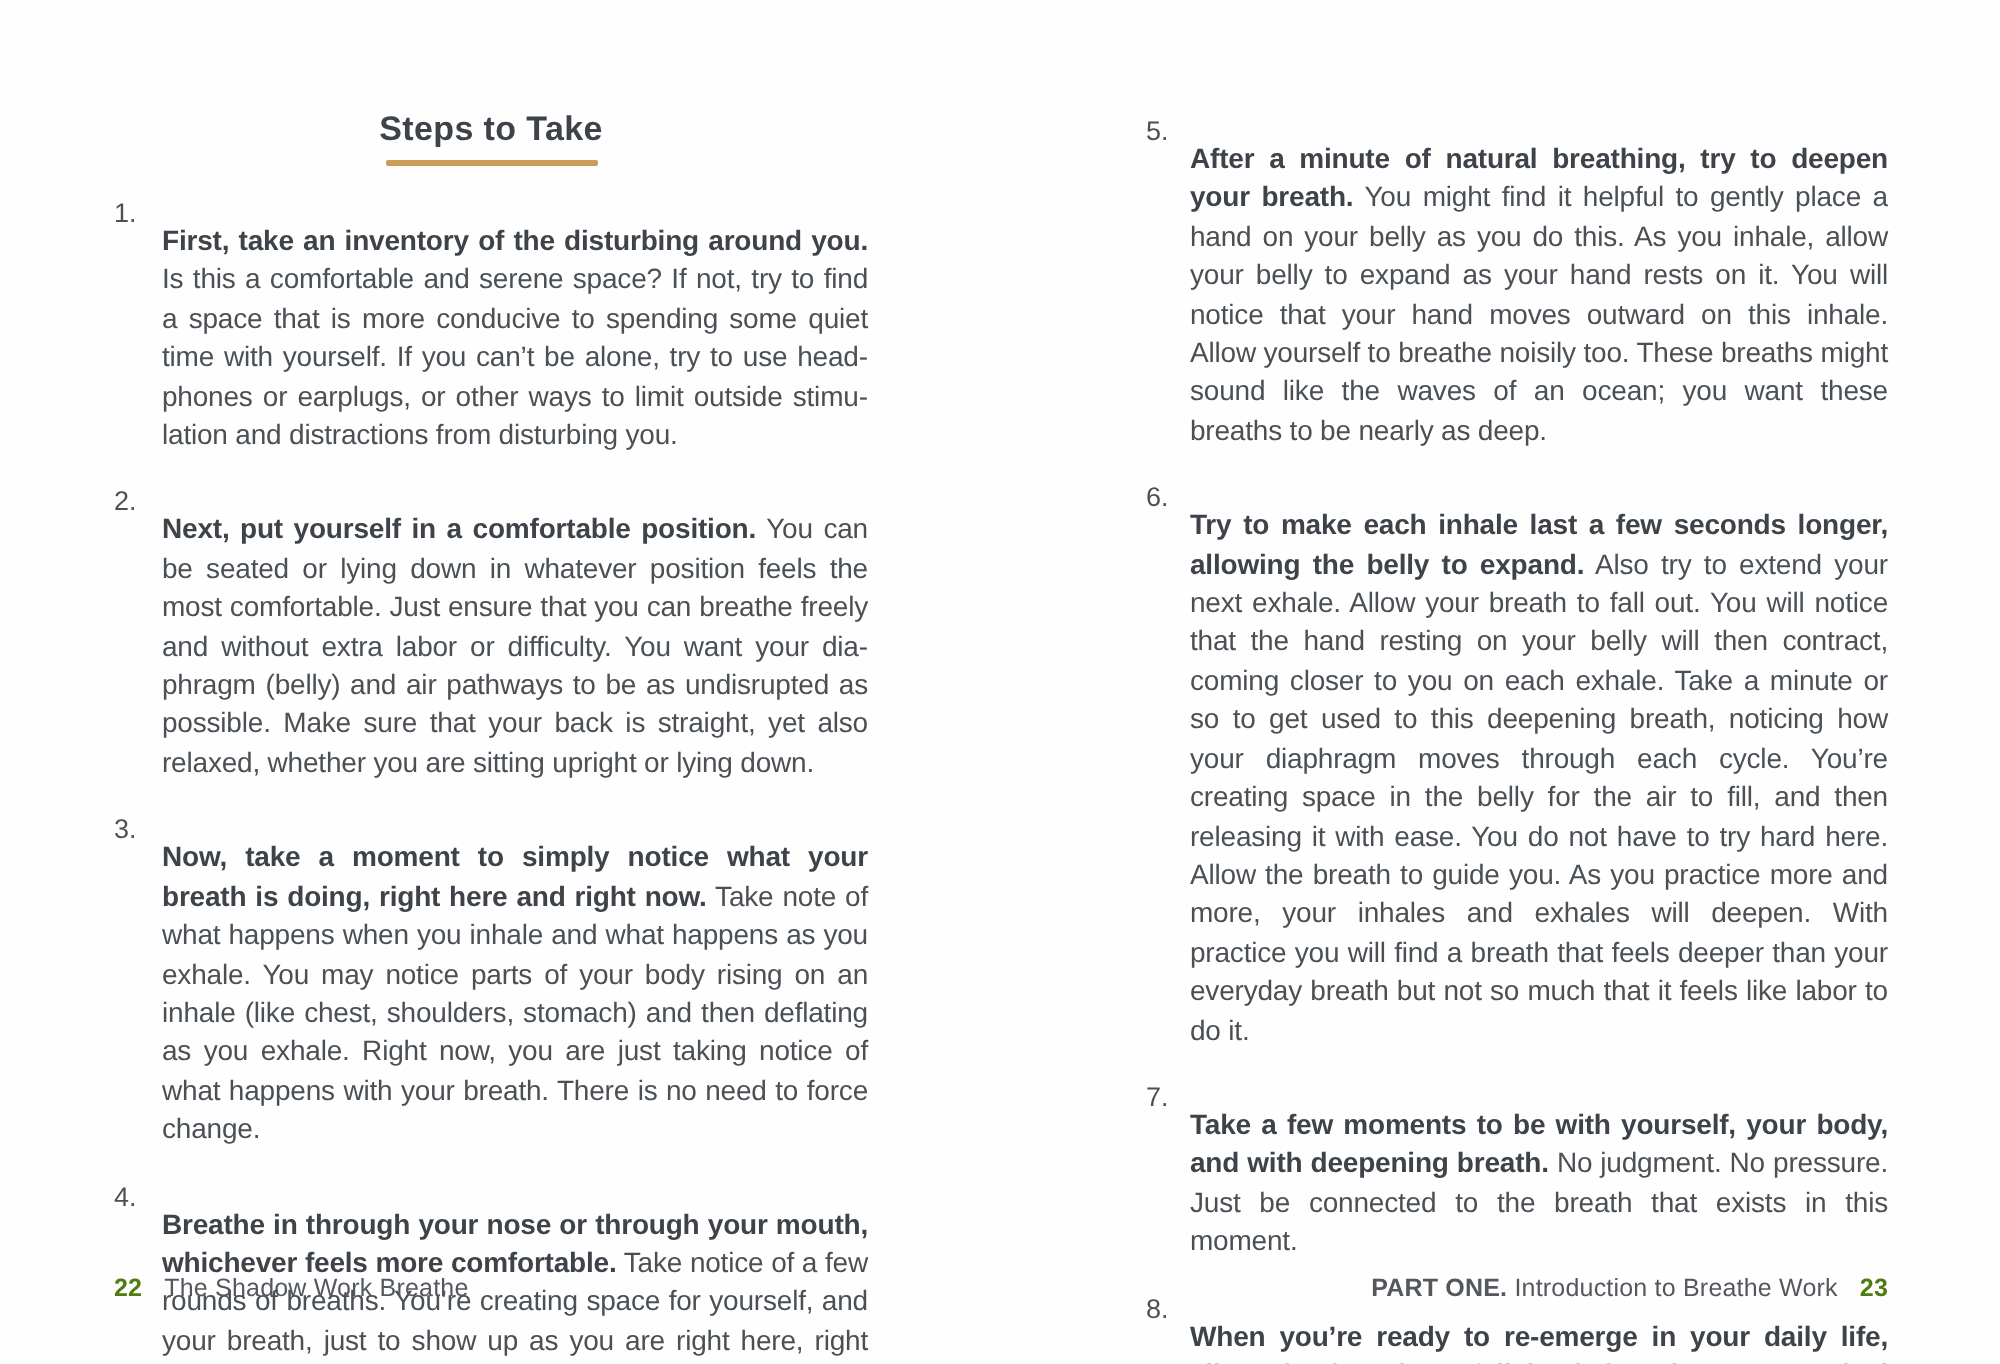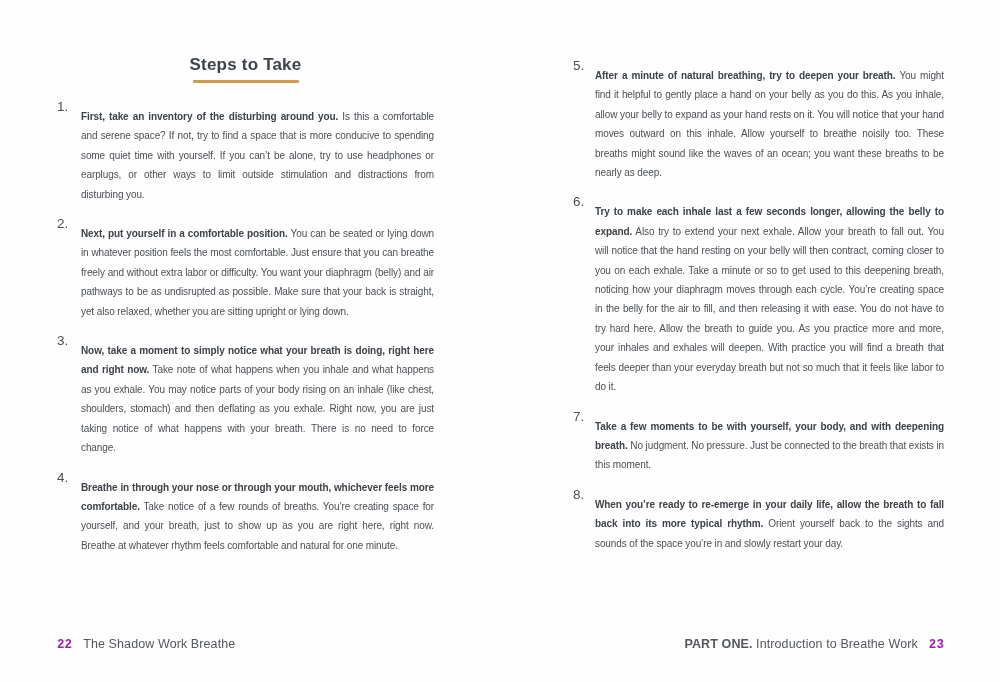--- a/index.html
+++ b/index.html
@@ -39,40 +39,40 @@
   .step .num {
     flex: 0 0 24px;
     font-size: 13.5px;
     line-height: 19.4px;
     color: #4b5055;
   }
   #right-col .step .num { flex: 0 0 22px; }
   .step .text {
     flex: 1;
     text-align: justify;
-    font-size: 10px;
+    font-size: 14px;
     line-height: 19.4px;
     letter-spacing: -0.1px;
     color: #4b5055;
     hyphens: manual;
   }
   .step .text strong { font-weight: 700; color: #3d4349; }
 
   .footer {
     position: absolute;
     top: 637px;
     font-size: 12.5px;
     line-height: 14px;
     color: #54585d;
     letter-spacing: 0.1px;
     white-space: nowrap;
   }
   #footer-left  { left: 57px; }
   #footer-right { right: 56px; text-align: right; }
-  .footer .pgnum { font-weight: 700; color: #a21caf; font-family: Liberation Mono, monospace; }
+  .footer .pgnum { font-weight: 700; color: #4d7c0f; }
   #footer-left .pgnum  { margin-right: 11px; }
   #footer-right .pgnum { margin-left: 11px; text-align: center; }
   .footer .part { font-weight: 700; text-align: center; }
 </style>
 </head>
 <body>
 
 <div class="spread">
 
   <div class="page-col" id="left-col">

